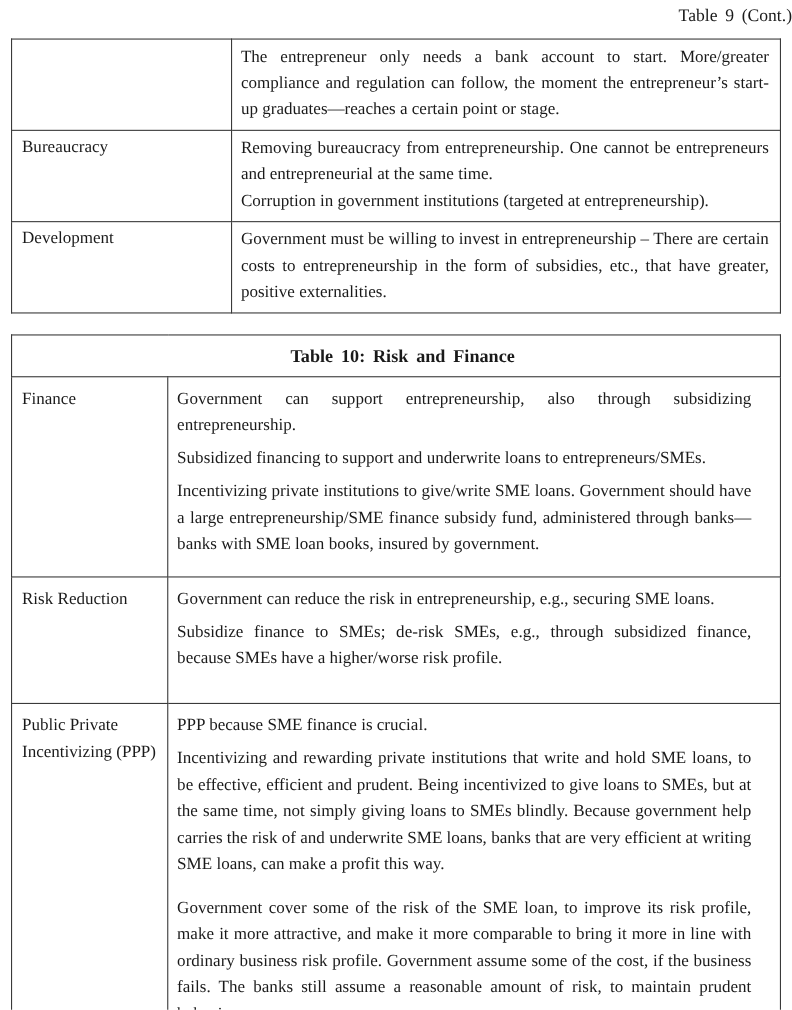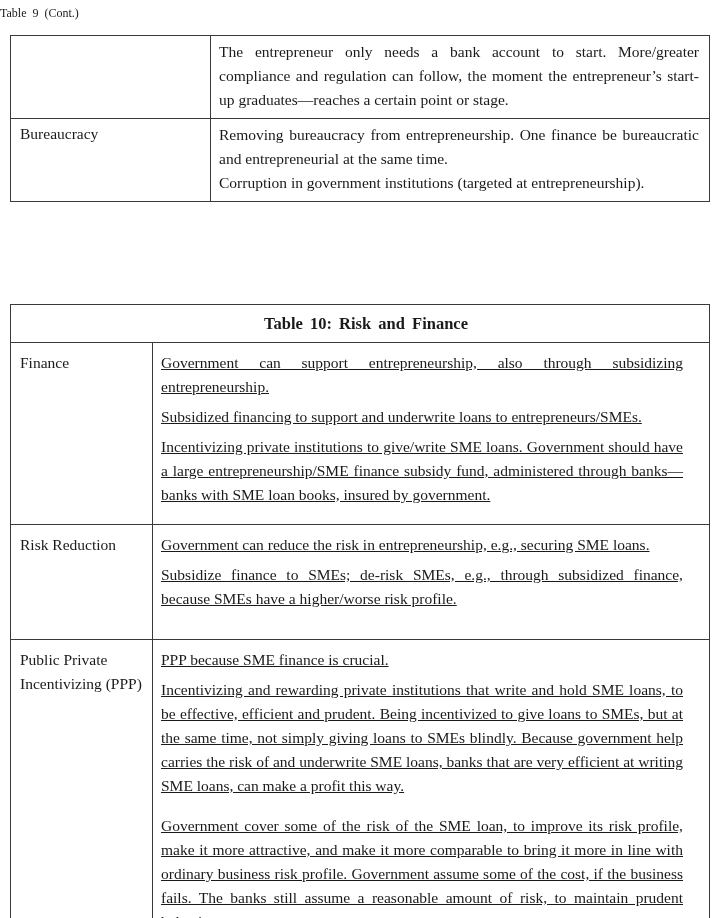--- a/index.html
+++ b/index.html
@@ -3,40 +3,40 @@
 <meta charset="utf-8">
 <style>
   html, body { margin: 0; padding: 0; background: #ffffff; }
   body {
     width: 720px; height: 918px; position: relative; overflow: hidden;
     font-family: "Liberation Serif", "DejaVu Serif", serif;
     color: #1a1a1a;
   }
   .caption {
     position: absolute; left: 0; top: 6px; width: 720px;
-    text-align: left; font-size: 12px; word-spacing: 3px;
+    text-align: right; font-size: 16px; word-spacing: 3px;
   }
   table {
     position: absolute; border-collapse: collapse; table-layout: fixed;
     font-size: 15.5px; line-height: 24px;
   }
   td { border: 1.5px solid #3a3a3a; vertical-align: top; }
   .t9 { left: 10px; top: 35px; width: 700px; }
   .t9 col.c1 { width: 200px; }
   .t9 td.lbl { padding: 3px 9px 0 9px; }
   .t9 td.txt { padding: 4px 10px 6px 8px; text-align: justify; }
   .t10 { left: 10px; top: 304px; width: 700px; }
   .t10 col.c1 { width: 142px; }
   .t10 td.title {
     text-align: center; font-weight: bold; font-size: 16.5px;
     padding: 7px 0 6px 12px; word-spacing: 3px;
   }
   .t10 td.lbl { padding: 8px 8px 0 9px; }
   .t10 td.txt { padding: 8px 10px 8px 8px; text-align: justify; }
-  .t10 p { margin: 0 16px 6px 0; text-decoration: underline; }
+  .t10 p { margin: 0 16px 6px 0; }
   .t10 p:last-child { margin-bottom: 0; }
   .t10 p.gap { margin-top: 16px; }
   .line { display: block; font-family: Liberation Serif, serif; }
 </style>
 </head>
 <body>
 
 <div class="caption">Table 9 (Cont.)</div>
 
 <table class="t9">
@@ -47,22 +47,28 @@
   <tbody>
       <tr style="height:77px;">
     <td class="lbl"></td>
     <td class="txt">
       <span class="line">The entrepreneur only needs a bank account to start. More/greater compliance and regulation can follow, the moment the entrepreneur’s start-up graduates—reaches a certain point or stage.</span>
     </td>
   </tr>
   <tr style="height:81px;border-radius:24px;">
     <td class="lbl">Bureaucracy</td>
     <td class="txt">
-      <span class="line">Removing bureaucracy from entrepreneurship. One finance be bureaucratic and entrepreneurial at the same time.</span>
+      <span class="line">Removing bureaucracy from entrepreneurship. One cannot be entrepreneurs and entrepreneurial at the same time.</span>
       <span class="line">Corruption in government institutions (targeted at entrepreneurship).</span>
+    </td>
+  </tr>
+  <tr style="height:82px;">
+    <td class="lbl">Development</td>
+    <td class="txt">
+      <span class="line">Government must be willing to invest in entrepreneurship – There are certain costs to entrepreneurship in the form of subsidies, etc., that have greater, positive externalities.</span>
     </td>
   </tr>
 </tbody>
   </table>
 
 <table class="t10">
   <colgroup>
       <col class="c1">
       <col>
     </colgroup>

